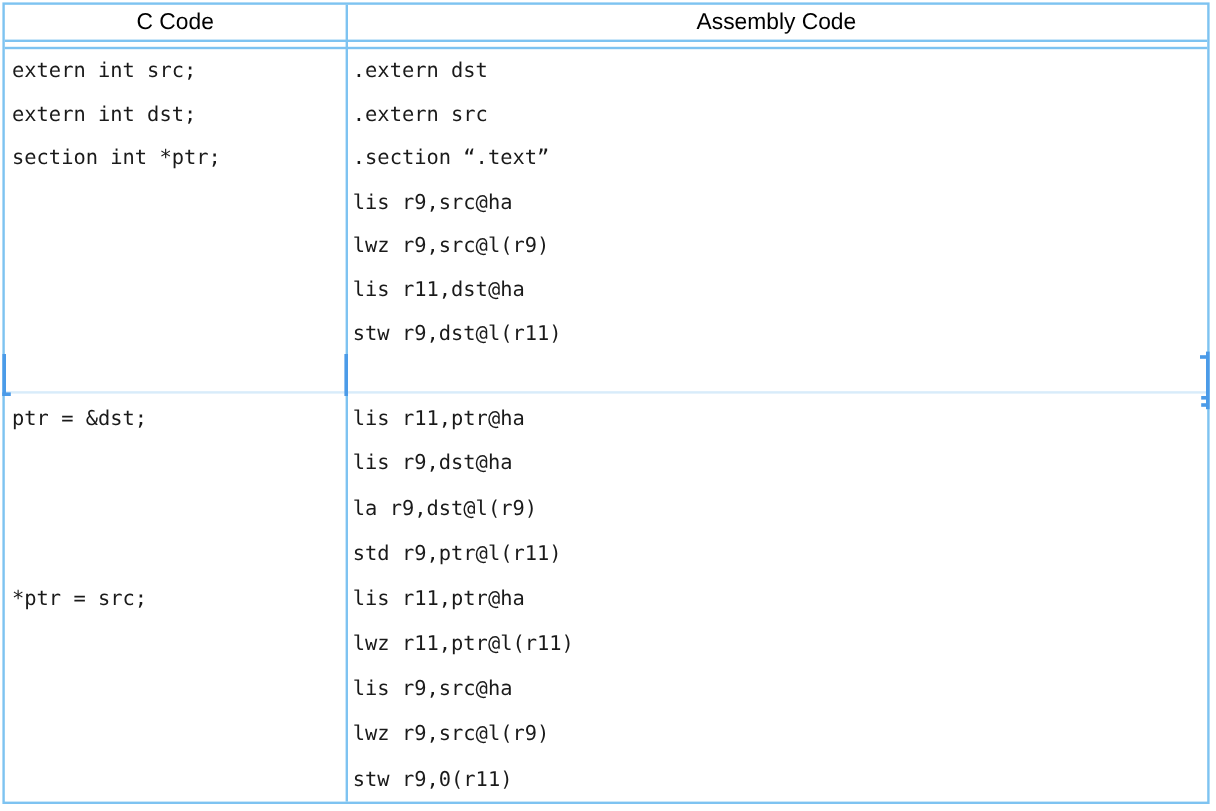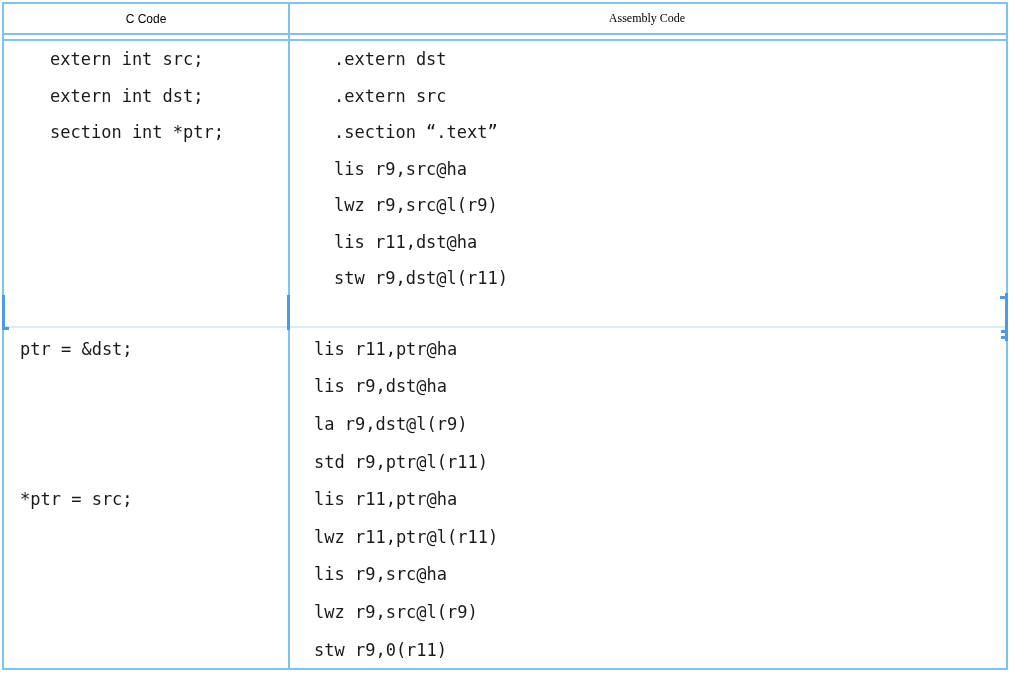--- a/index.html
+++ b/index.html
@@ -27,51 +27,50 @@
   
   .header-row {
     display: flex;
     height: 29px;
     border-bottom: 2px solid var(--border);
   }
   .header-cell {
     display: flex;
     align-items: center;
     justify-content: center;
-    font-size: 12px;
+    font-size: 19px;
     color: var(--header-text);
     overflow: hidden;
   }
   .header-cell.c-col { width: 284px; }
-  .header-cell.asm-col { flex: 1; font-family: Liberation Serif, serif; }
+  .header-cell.asm-col { flex: 1; }
   .header-gap {
     height: 4px;
     border-bottom: 2px solid var(--border);
   }
   
   .table-body { position: relative; }
   .body-row { display: flex; }
   .body-row.row1 {
     height: 285px;
     border-bottom: 2px solid var(--row-divider);
-    padding-left: 40px;
   }
   .body-row.row2 { height: 340px; }
   .code-cell {
     overflow: hidden;
     font-family: "DejaVu Sans Mono", "Liberation Mono", monospace;
     font-size: 17px;
     color: var(--code-text);
     white-space: pre;
   }
   .code-cell.c-cell { width: 284px; padding-left: 6px; box-sizing: border-box; }
   .code-cell.asm-cell { flex: 1; padding-left: 6px; box-sizing: border-box; }
   .row1 .code-line { height: 36.5px; display: flex; align-items: center; }
   .row2 .code-line { height: 37.6px; display: flex; align-items: center; }
-  .row2 .code-cell { padding-top: 2px; margin-left: 10px; }
+  .row2 .code-cell { padding-top: 2px; }
   
   .col-divider {
     position: absolute;
     left: 284px;
     top: 0;
     bottom: 0;
     width: 2px;
     background: var(--border);
   }
   

